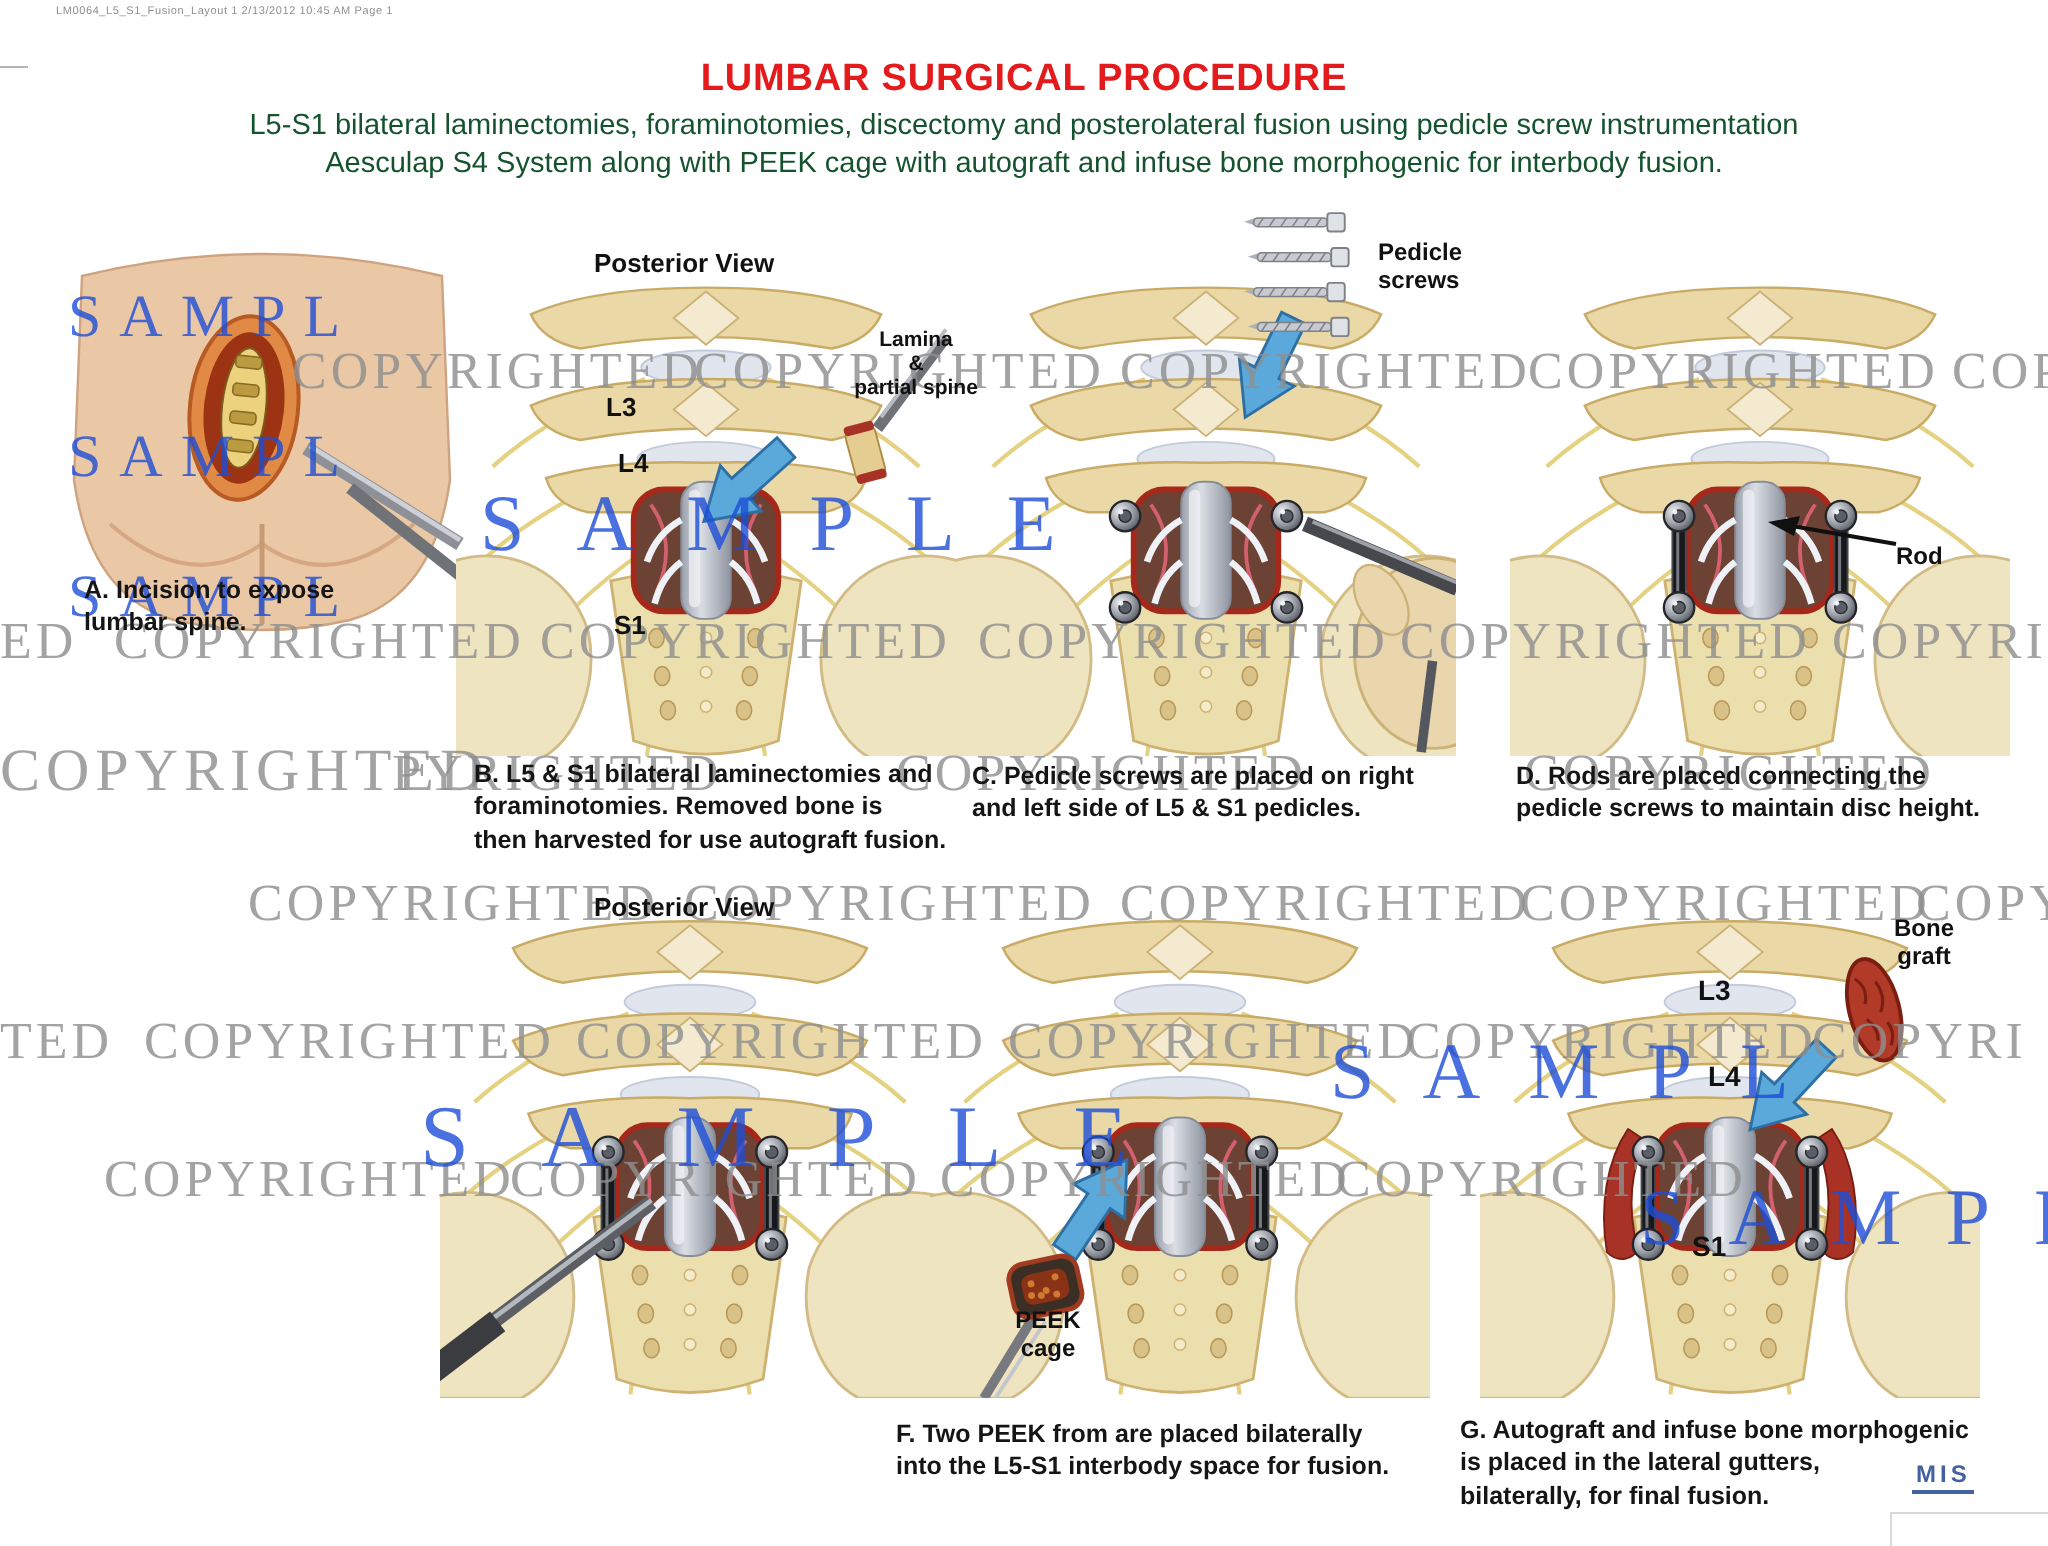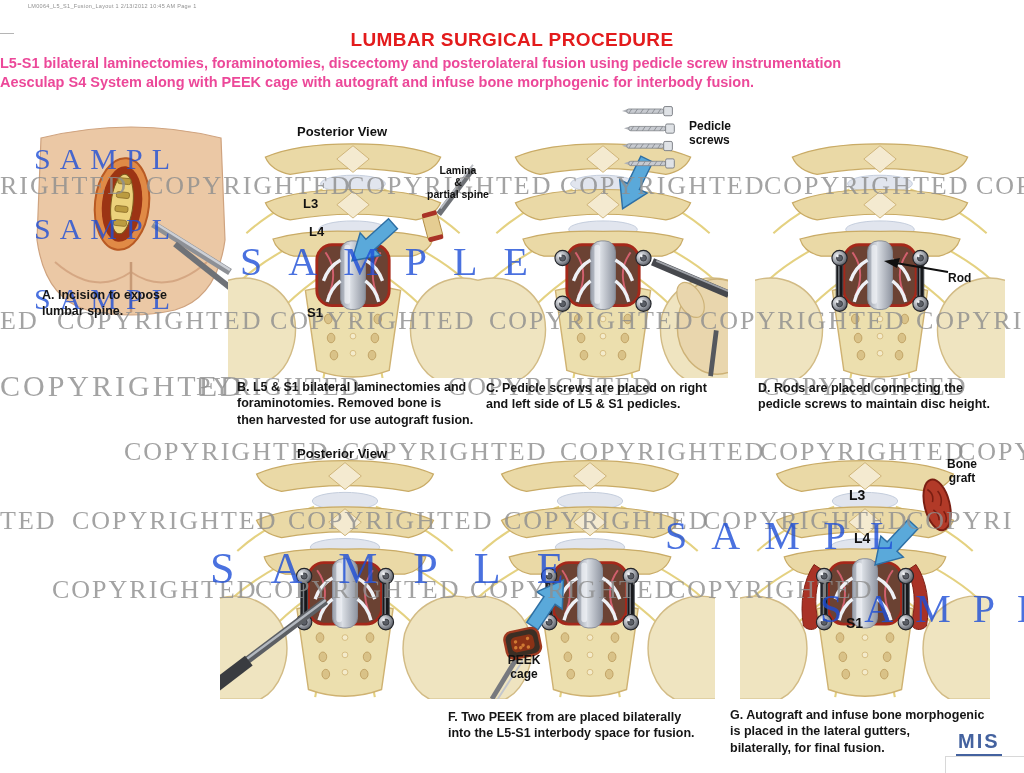--- a/index.html
+++ b/index.html
@@ -3,37 +3,37 @@
 <meta charset="utf-8">
 <style>
   html,body{margin:0;padding:0;background:#ffffff;}
   #page{position:relative;width:1024px;height:773px;background:#ffffff;overflow:hidden;
         font-family:"Liberation Sans",sans-serif;}
   .print-header{position:absolute;left:28px;top:3px;font-size:5.5px;color:#8f8f8f;letter-spacing:.3px;z-index:7;}
   .crop-dash{position:absolute;left:0;top:33px;width:14px;height:1px;background:#b5b5b5;z-index:7;}
   .corner-mark{position:absolute;right:0;bottom:0;width:78px;height:16px;border-left:1px solid #d8d8d8;border-top:1px solid #d8d8d8;z-index:7;}
   .title{position:absolute;left:0;top:29px;width:100%;text-align:center;font-size:19px;font-weight:700;
          letter-spacing:.4px;z-index:6;}
-  .subtitle{position:absolute;left:0;width:100%;font-size:14.5px;font-weight:700;color:#ec4899;z-index:6;}
+  .subtitle{position:absolute;left:0;width:100%;text-align:center;font-size:14.5px;font-weight:400;color:#14532d;z-index:6;}
   .sub1{top:55px;} .sub2{top:74px;}
   .caption{position:absolute;font-size:12.5px;font-weight:700;color:#151515;line-height:1.3;
            white-space:pre-line;z-index:6;}
   .view-label{position:absolute;font-size:13px;font-weight:700;color:#111;z-index:6;}
   .anat-label{position:absolute;font-size:13px;font-weight:700;color:#111;z-index:6;}
   .big-anat{font-size:14px;}
   .tiny-label{position:absolute;font-size:10.5px;font-weight:700;color:#111;line-height:1.15;
               white-space:pre-line;text-align:center;z-index:6;}
   .small-label{position:absolute;font-size:12px;font-weight:700;color:#111;line-height:1.2;
                white-space:pre-line;z-index:6;}
   .center{text-align:center;}
   .panel-svg{position:absolute;z-index:1;}
   .wm{position:absolute;font-family:"Liberation Serif","DejaVu Serif",serif;z-index:5;pointer-events:none;white-space:nowrap;}
   .wm-copy{color:#8f8f8f;opacity:.82;font-size:26px;letter-spacing:2px;}
   .wm-sample{color:#1d4ed8;opacity:.8;font-size:30px;letter-spacing:9px;}
-  .logo{position:absolute;left:956px;top:730px;font-size:20px;font-weight:700;letter-spacing:2px;
+  .logo{position:absolute;left:956px;top:730px;font-size:12px;font-weight:700;letter-spacing:2px;
         border-bottom:2px solid #44629f;padding:0 2px 1px 2px;z-index:6;}
   .arrow{fill:#5aa9da;stroke:#2e6fa4;stroke-width:1.5;}
 </style>
 </head>
 <body>
 
 <div id="page">
 
   <svg width="0" height="0" style="position:absolute">
     <defs>
@@ -117,21 +117,20 @@
 
   <span class="print-header">LM0064_L5_S1_Fusion_Layout 1    2/13/2012    10:45 AM    Page 1</span>
   <div class="crop-dash"></div>
   <div class="corner-mark"></div>
 
   <div class="title" style="color:#e31b1c">LUMBAR SURGICAL PROCEDURE</div>
   <div class="subtitle sub1">L5-S1 bilateral laminectomies, foraminotomies, discectomy and posterolateral fusion using pedicle screw instrumentation</div>
   <div class="subtitle sub2">Aesculap S4 System along with PEEK cage with autograft and infuse bone morphogenic for interbody fusion.</div>
 
   <div style="position:absolute;left:0;top:0;width:100%;height:100%;z-index:5;pointer-events:none;">
-      <span class="wm wm-copy" style="left: 0px; top: 171px;">RIGHTED</span>
       <span class="wm wm-copy" style="left: 146px; top: 171px;">COPYRIGHTED</span>
       <span class="wm wm-copy" style="left: 347px; top: 171px;">COPYRIGHTED</span>
       <span class="wm wm-copy" style="left: 560px; top: 171px;">COPYRIGHTED</span>
       <span class="wm wm-copy" style="left: 764px; top: 171px;">COPYRIGHTED</span>
       <span class="wm wm-copy" style="left: 976px; top: 171px;">COPY</span>
       <span class="wm wm-copy" style="left: 0px; top: 306px;">ED</span>
       <span class="wm wm-copy" style="left: 57px; top: 306px;">COPYRIGHTED</span>
       <span class="wm wm-copy" style="left: 270px; top: 306px;">COPYRIGHTED</span>
       <span class="wm wm-copy" style="left: 489px; top: 306px;">COPYRIGHTED</span>
       <span class="wm wm-copy" style="left: 700px; top: 306px;">COPYRIGHTED</span>

